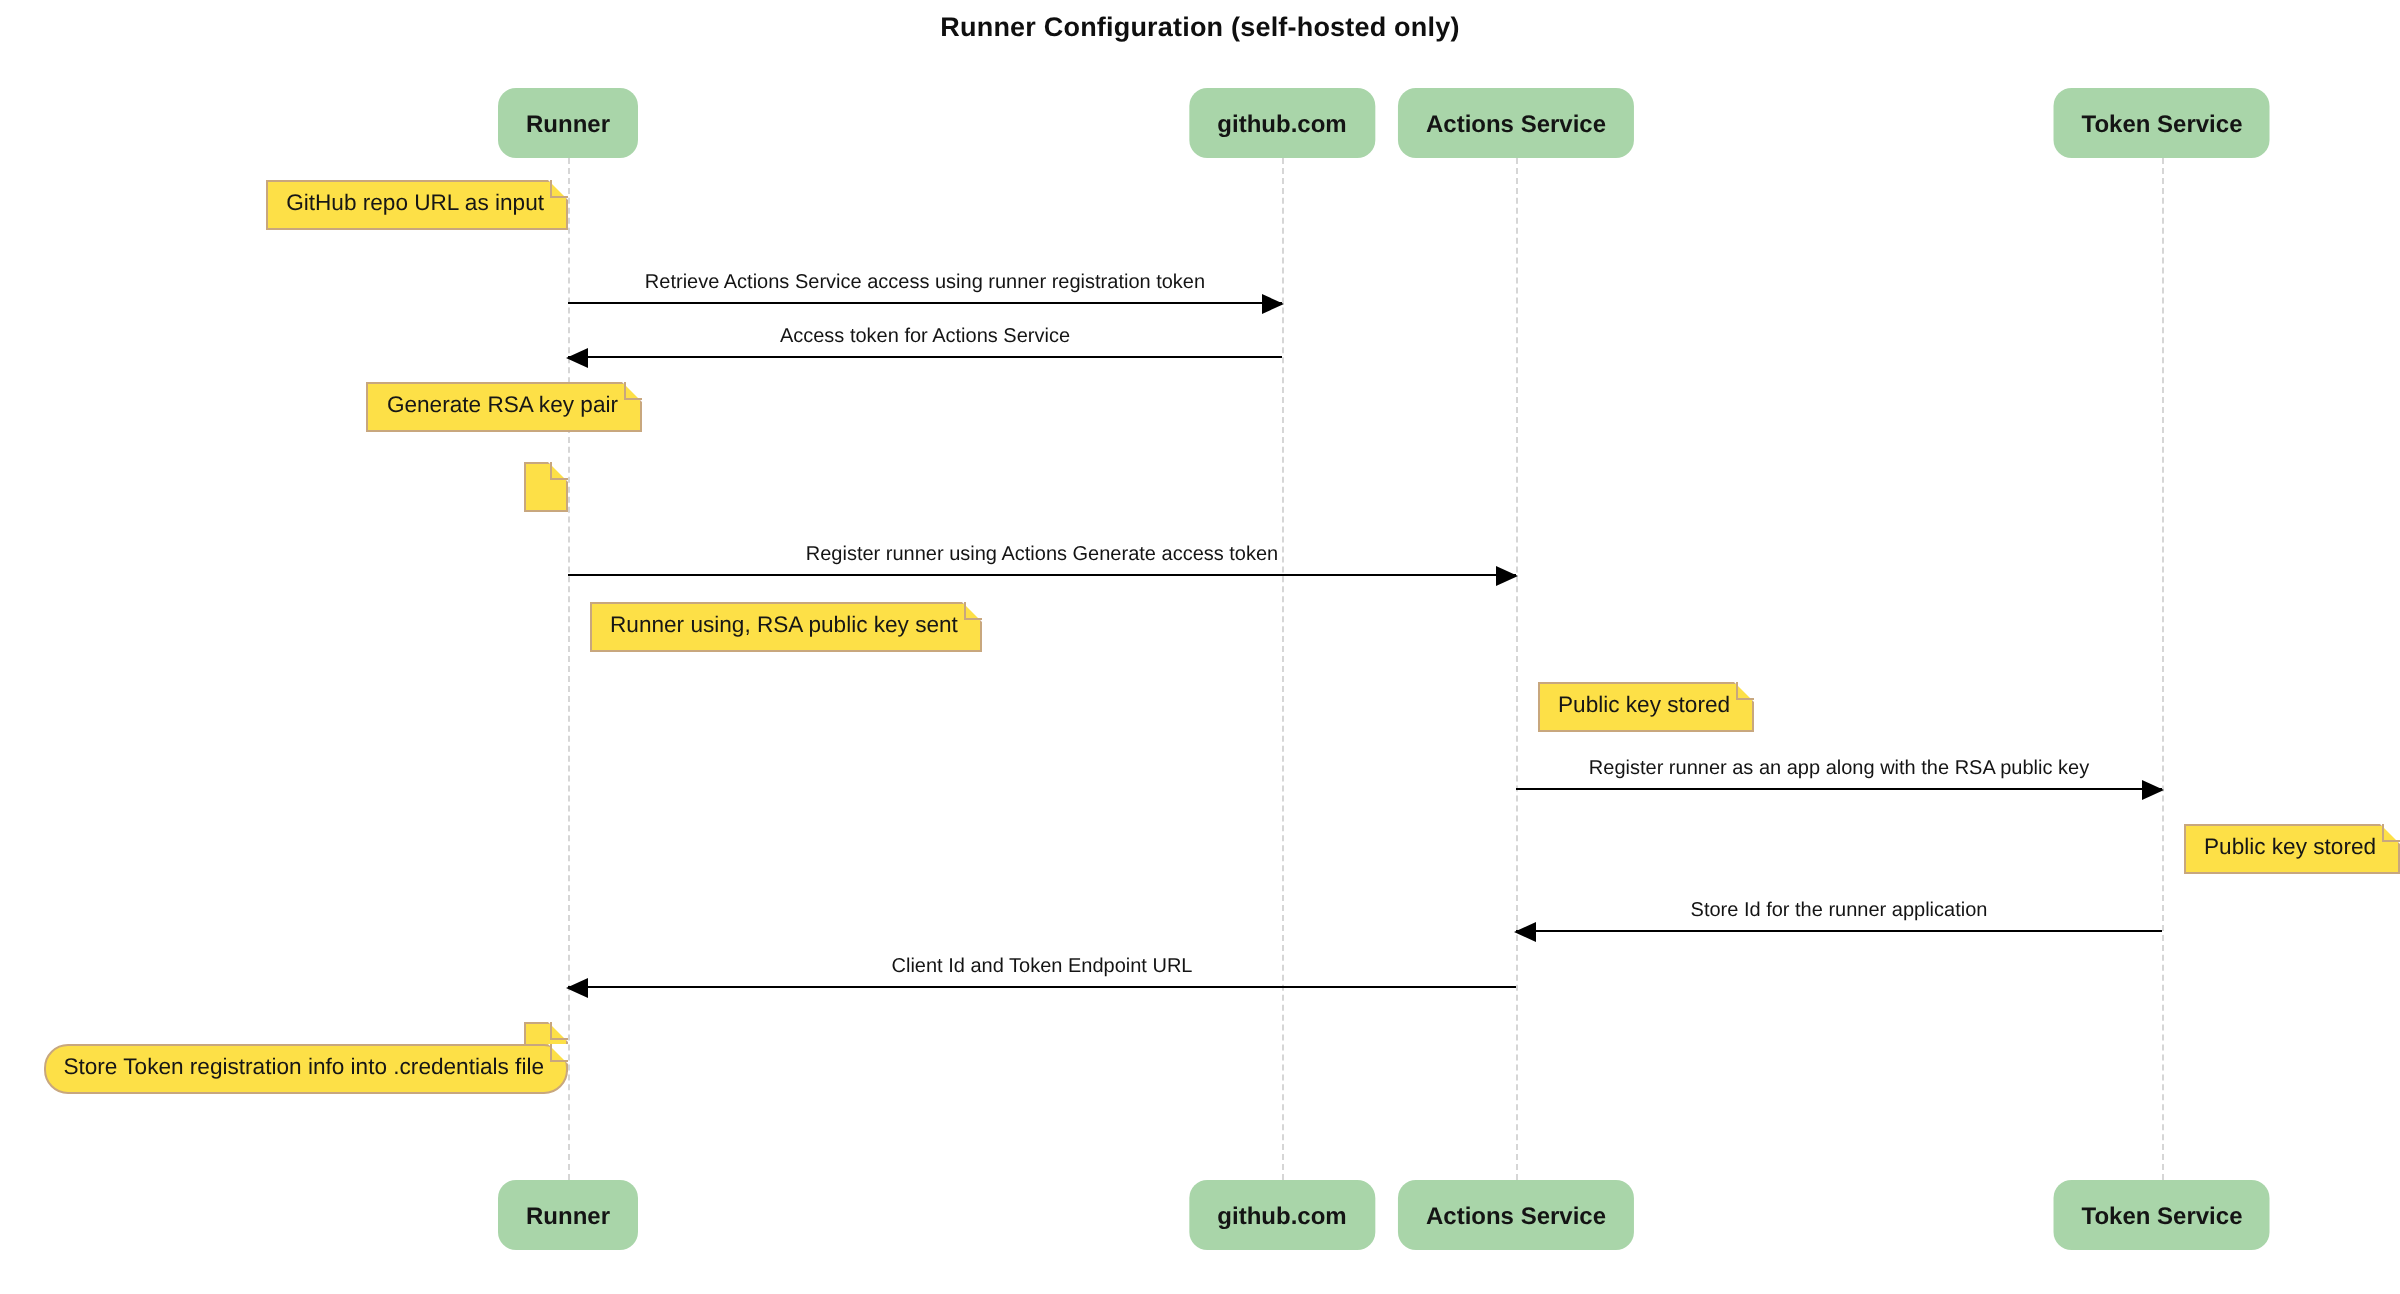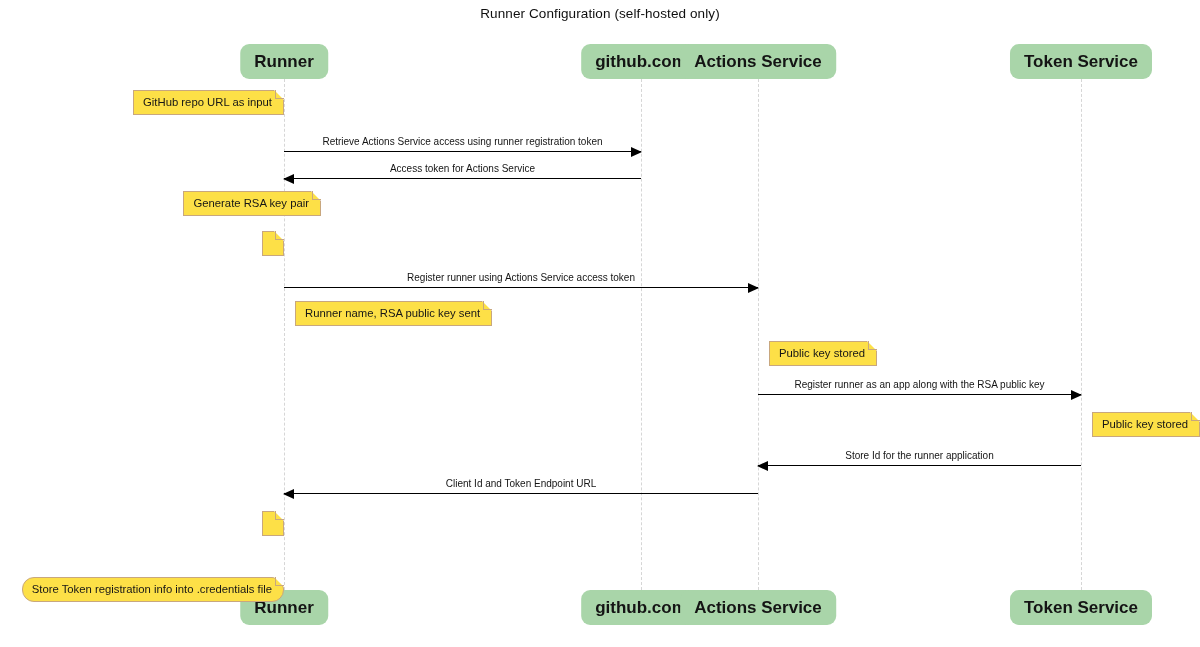--- a/index.html
+++ b/index.html
@@ -21,42 +21,42 @@
     background: #ffffff;
   }
   
   .diagram-title {
     position: absolute;
     top: 6px;
     left: 0;
     width: 1200px;
     text-align: center;
     font-size: 13.5px;
-    font-weight: normal;
+    font-weight: bold;
     color: #0f0f0f;
     letter-spacing: 0.1px;
   }
   
   .lifeline {
     position: absolute;
     width: 0;
     border-left: 1.6px dashed #d6d6d6;
     top: 79px;
     height: 511px;
   }
   
   .participant {
     position: absolute;
     height: 35px;
     border-radius: 9px;
     background: #a9d5a9;
     display: flex;
     align-items: center;
     justify-content: center;
-    font-size: 17px;
+    font-size: 12px;
     font-weight: bold;
     color: #141414;
     white-space: nowrap;
     padding: 0 14px;
     box-sizing: border-box;
     transform: translateX(-50%);
   }
   
   .note {
     position: absolute;
@@ -173,21 +173,21 @@
       <div class="msg" style="left: 284px; width: 357px; top: 151px;">
         <div class="arrowhead right"></div>
         <div class="msg-label">Retrieve Actions Service access using runner registration token</div>
       </div>
       <div class="msg" style="left: 284px; width: 357px; top: 178px;">
         <div class="arrowhead left"></div>
         <div class="msg-label">Access token for Actions Service</div>
       </div>
       <div class="msg" style="left: 284px; width: 474px; top: 287px;">
         <div class="arrowhead right"></div>
-        <div class="msg-label">Register runner using Actions Service access token</div>
+        <div class="msg-label">Register runner using Actions Generate access token</div>
       </div>
       <div class="msg" style="left: 758px; width: 323px; top: 394px;">
         <div class="arrowhead right"></div>
         <div class="msg-label">Register runner as an app along with the RSA public key</div>
       </div>
       <div class="msg" style="left: 758px; width: 323px; top: 465px;">
         <div class="arrowhead left"></div>
         <div class="msg-label">Store Id for the runner application</div>
       </div>
       <div class="msg" style="left: 284px; width: 474px; top: 493px;">
@@ -204,38 +204,38 @@
       <div class="note" style="top: 191px; right: 879px;">
         <span class="note-text">Generate RSA key pair</span>
         <span class="fold-cut"></span>
         <span class="fold" style="background: transparent; border-left: 1px solid rgb(200, 167, 126); border-bottom: 1px solid rgb(200, 167, 126);"></span>
       </div>
       <div class="note" style="top: 231px; right: 916px;">
         <span class="fold-cut"></span>
         <span class="fold" style="background: transparent; border-left: 1px solid rgb(200, 167, 126); border-bottom: 1px solid rgb(200, 167, 126);"></span>
       </div>
       <div class="note" style="top: 301px; left: 295px;">
-        <span class="note-text">Runner name, RSA public key sent</span>
+        <span class="note-text">Runner using, RSA public key sent</span>
         <span class="fold-cut"></span>
         <span class="fold" style="background: transparent; border-left: 1px solid rgb(200, 167, 126); border-bottom: 1px solid rgb(200, 167, 126);"></span>
       </div>
       <div class="note" style="top: 341px; left: 769px;">
         <span class="note-text">Public key stored</span>
         <span class="fold-cut"></span>
         <span class="fold" style="background: transparent; border-left: 1px solid rgb(200, 167, 126); border-bottom: 1px solid rgb(200, 167, 126);"></span>
       </div>
       <div class="note" style="top: 412px; left: 1092px;">
         <span class="note-text">Public key stored</span>
         <span class="fold-cut"></span>
         <span class="fold" style="background: transparent; border-left: 1px solid rgb(200, 167, 126); border-bottom: 1px solid rgb(200, 167, 126);"></span>
       </div>
       <div class="note" style="top: 511px; right: 916px;">
         <span class="fold-cut"></span>
         <span class="fold" style="background: transparent; border-left: 1px solid rgb(200, 167, 126); border-bottom: 1px solid rgb(200, 167, 126);"></span>
       </div>
-      <div class="note" style="top: 577px; right: 916px; border-radius: 12px;">
+      <div class="note" style="top: 522px; right: 916px; border-radius: 12px;">
         <span class="note-text">Store Token registration info into .credentials file</span>
         <span class="fold-cut"></span>
         <span class="fold" style="background: transparent; border-left: 1px solid rgb(200, 167, 126); border-bottom: 1px solid rgb(200, 167, 126);"></span>
       </div>
     </div>
 
 </div>
 
 </body></html>

